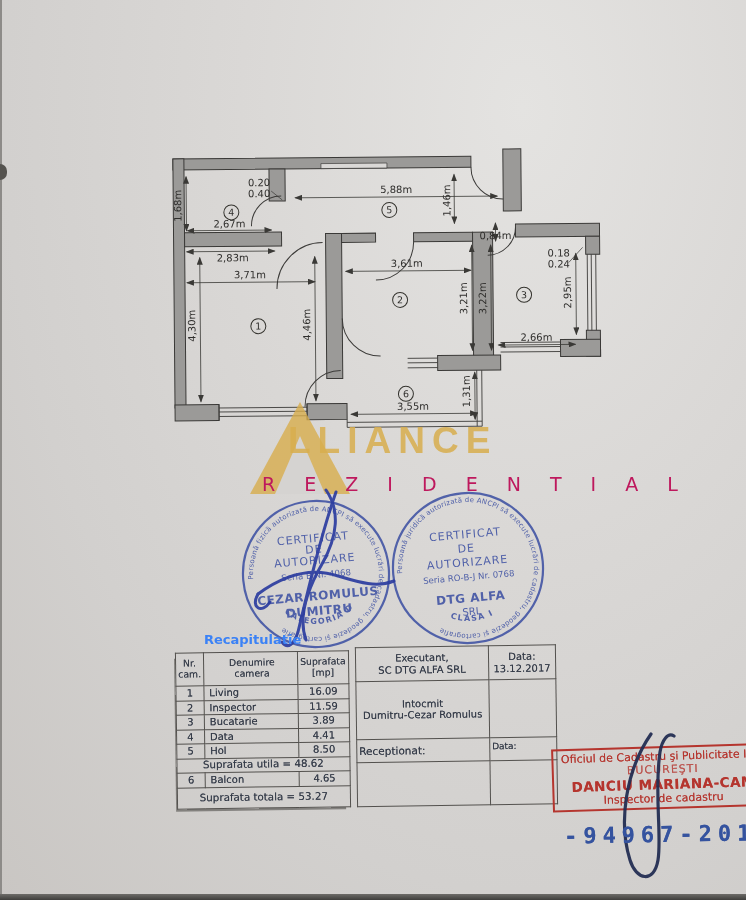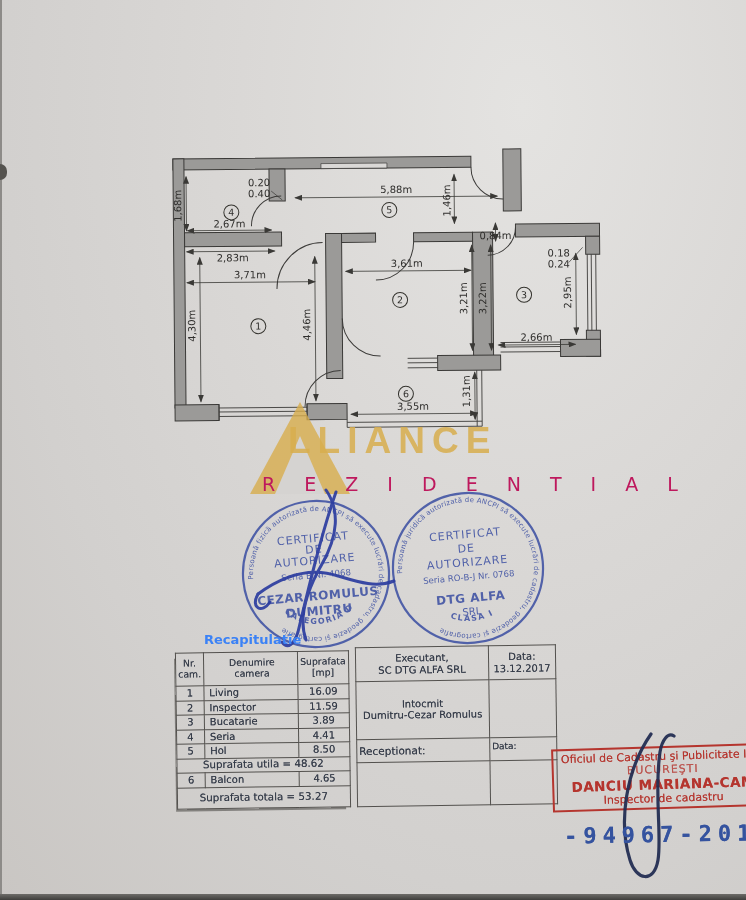--- a/index.html
+++ b/index.html
@@ -271,21 +271,21 @@
           <td class="c-name">Inspector</td>
           <td class="c-area">11.59</td>
         </tr>
         <tr>
           <td class="c-nr">3</td>
           <td class="c-name">Bucatarie</td>
           <td class="c-area">3.89</td>
         </tr>
         <tr>
           <td class="c-nr">4</td>
-          <td class="c-name">Seria</td>
+          <td class="c-name">Data</td>
           <td class="c-area">4.41</td>
         </tr>
         <tr>
           <td class="c-nr">5</td>
           <td class="c-name">Hol</td>
           <td class="c-area">8.50</td>
         </tr>
       </tbody>
     <tbody>
       <tr class="row-sum">

